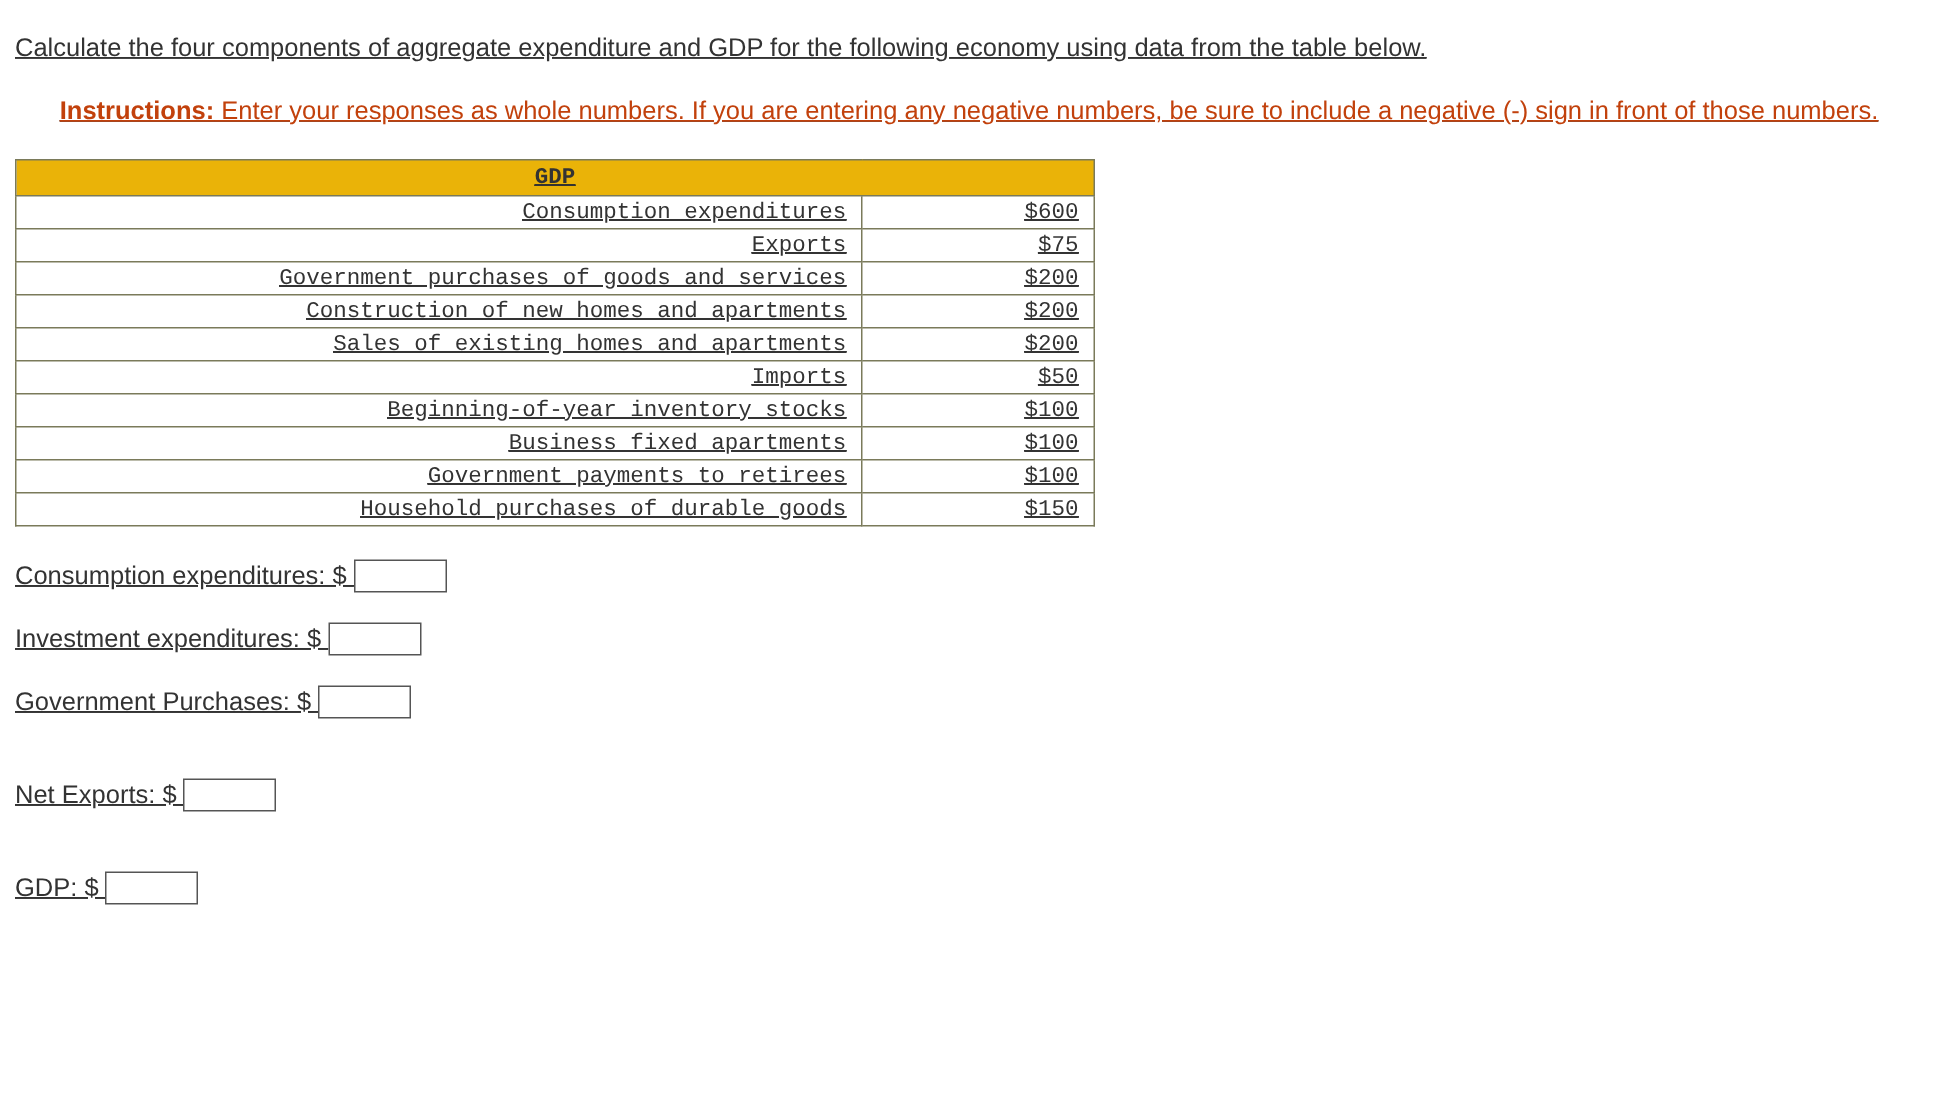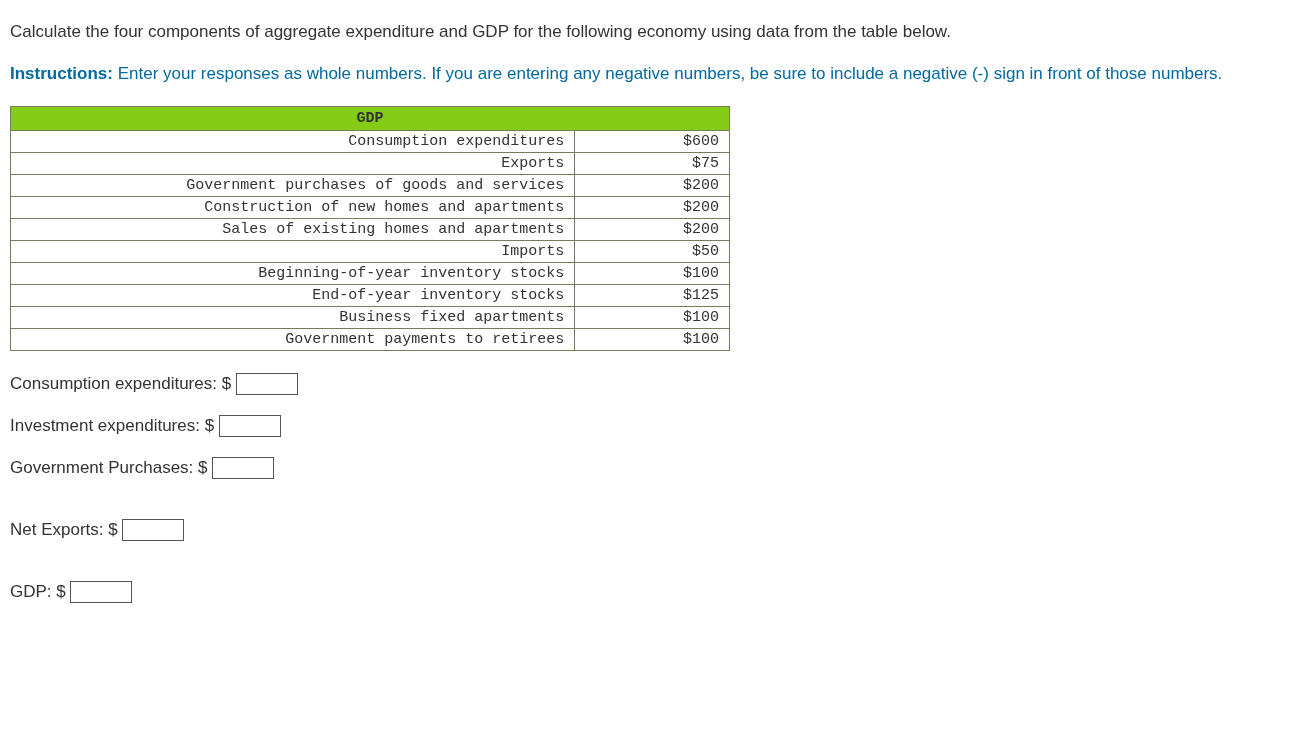--- a/index.html
+++ b/index.html
@@ -1,47 +1,49 @@
 <!DOCTYPE html>
 <html><head>
   <meta charset="utf-8">
   <style>
     * {
       box-sizing: border-box;
       margin: 0;
       padding: 0;
+      text-decoration: underline;
     }
     body {
       font-family: Arial, Helvetica, sans-serif;
       font-size: 17px;
       color: #333;
       padding: 20px 10px;
       background: #fff;
     }
     .question-text {
       margin-bottom: 18px;
       line-height: 1.4;
     }
     .instructions {
-      color: #0369a1;
+      color: #c2410c;
       margin-bottom: 20px;
       line-height: 1.4;
+      text-align: center;
     }
     .instructions-label {
       font-weight: bold;
     }
     table.gdp {
       border-collapse: collapse;
       width: 720px;
       margin-bottom: 22px;
       font-family: "Courier New", Courier, monospace;
       font-size: 15px;
     }
     table.gdp th {
-      background: #84cc16;
+      background: #eab308;
       border: 1px solid #7a7a5a;
       padding: 3px 8px;
       font-weight: bold;
       text-align: center;
       font-family: "Courier New", Courier, monospace;
     }
     table.gdp td {
       border: 1px solid #7a7a5a;
       padding: 2px 10px;
     }
@@ -108,30 +110,30 @@
     </tr>
     <tr>
       <td class="label">Imports</td>
       <td class="value">$50</td>
     </tr>
     <tr>
       <td class="label">Beginning-of-year inventory stocks</td>
       <td class="value">$100</td>
     </tr>
     <tr>
-      <td class="label">End-of-year inventory stocks</td>
-      <td class="value">$125</td>
-    </tr>
-    <tr>
       <td class="label">Business fixed apartments</td>
       <td class="value">$100</td>
     </tr>
     <tr>
       <td class="label">Government payments to retirees</td>
       <td class="value">$100</td>
+    </tr>
+    <tr>
+      <td class="label">Household purchases of durable goods</td>
+      <td class="value">$150</td>
     </tr>
   </tbody>
 </table>
 
 <div class="answer-row">
   <span>Consumption expenditures: $ </span><input type="text" class="answer-input" style="">
 </div>
 
 <div class="answer-row">
   <span>Investment expenditures: $ </span><input type="text" class="answer-input" style="">

